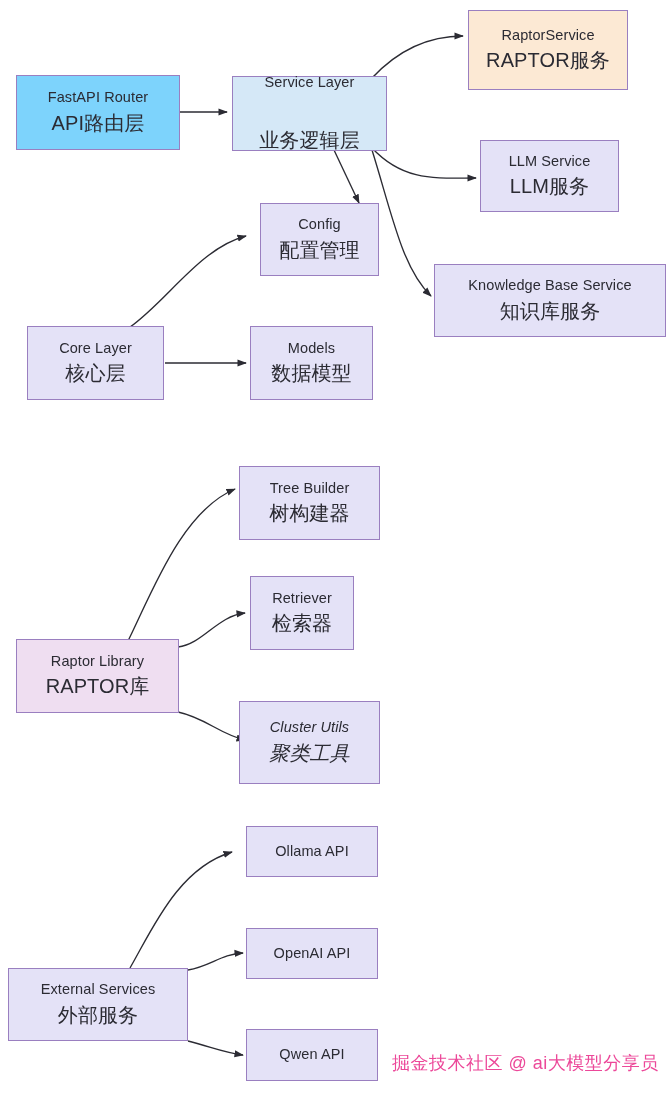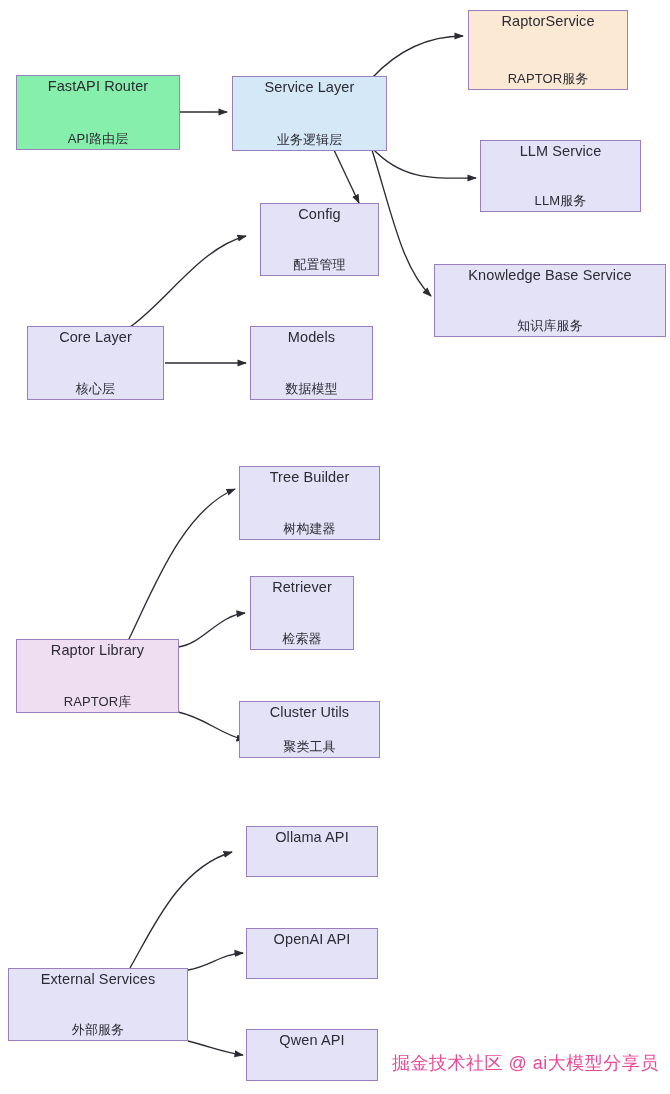--- a/index.html
+++ b/index.html
@@ -25,33 +25,33 @@
     height: 1094px;
     pointer-events: none;
   }
   .node {
     position: absolute;
     box-sizing: border-box;
     border: 1.2px solid #9a7fc0;
     display: flex;
     flex-direction: column;
     align-items: center;
-    justify-content: space-between;
+    justify-content: center;
     text-align: center;
     color: #2b2b33;
     font-size: 14.5px;
     line-height: 1.45;
     letter-spacing: 0.1px;
     z-index: 2;
   }
   .node .ln { display: block; white-space: nowrap; }
-  .node .ln-cn { font-size: 13px; }
+  .node .ln-cn { font-size: 20px; }
 
   .fill-lavender { background: #e4e2f7; }
-  .fill-green    { background: #86efac; }
+  .fill-green    { background: #7dd3fc; }
   .fill-blue     { background: #d5e8f7; gap: 33px; }
   .fill-peach    { background: #fce9d4; }
   .fill-pink     { background: #efdef1; }
 
   .watermark {
     position: absolute;
     color: #ec4899;
     font-size: 18px;
     letter-spacing: 0.5px;
     white-space: nowrap;
@@ -107,21 +107,21 @@
   <div class="node fill-blue" style="left:232px; top:76px; width:155px; height:75px;">
     <span class="ln">Service Layer</span>
     <span class="ln ln-cn">业务逻辑层</span>
   </div>
 
   <div class="node fill-peach" style="left:468px; top:10px; width:160px; height:80px;">
     <span class="ln">RaptorService</span>
     <span class="ln ln-cn">RAPTOR服务</span>
   </div>
 
-  <div class="node fill-lavender" style="left:480px; top:140px; width:161px; height:72px;">
+  <div class="node fill-lavender" style="left:480px; top:140px; width:139px; height:72px;">
     <span class="ln">LLM Service</span>
     <span class="ln ln-cn">LLM服务</span>
   </div>
 
   <div class="node fill-lavender" style="left:434px; top:264px; width:232px; height:73px;">
     <span class="ln">Knowledge Base Service</span>
     <span class="ln ln-cn">知识库服务</span>
   </div>
 
   <div class="node fill-lavender" style="left:260px; top:203px; width:119px; height:73px;">
@@ -147,21 +147,21 @@
   <div class="node fill-lavender" style="left:239px; top:466px; width:141px; height:74px;">
     <span class="ln">Tree Builder</span>
     <span class="ln ln-cn">树构建器</span>
   </div>
 
   <div class="node fill-lavender" style="left:250px; top:576px; width:104px; height:74px;">
     <span class="ln">Retriever</span>
     <span class="ln ln-cn">检索器</span>
   </div>
 
-  <div class="node fill-lavender" style="left:239px; top:701px; width:141px; height:57px;">
+  <div class="node fill-lavender" style="left:239px; top:701px; width:141px; height:83px;font-style:italic;">
     <span class="ln">Cluster Utils</span>
     <span class="ln ln-cn">聚类工具</span>
   </div>
 
   <div class="node fill-lavender" style="left:8px; top:968px; width:180px; height:73px;">
     <span class="ln">External Services</span>
     <span class="ln ln-cn">外部服务</span>
   </div>
 
   <div class="node fill-lavender" style="left:246px; top:826px; width:132px; height:51px;">

